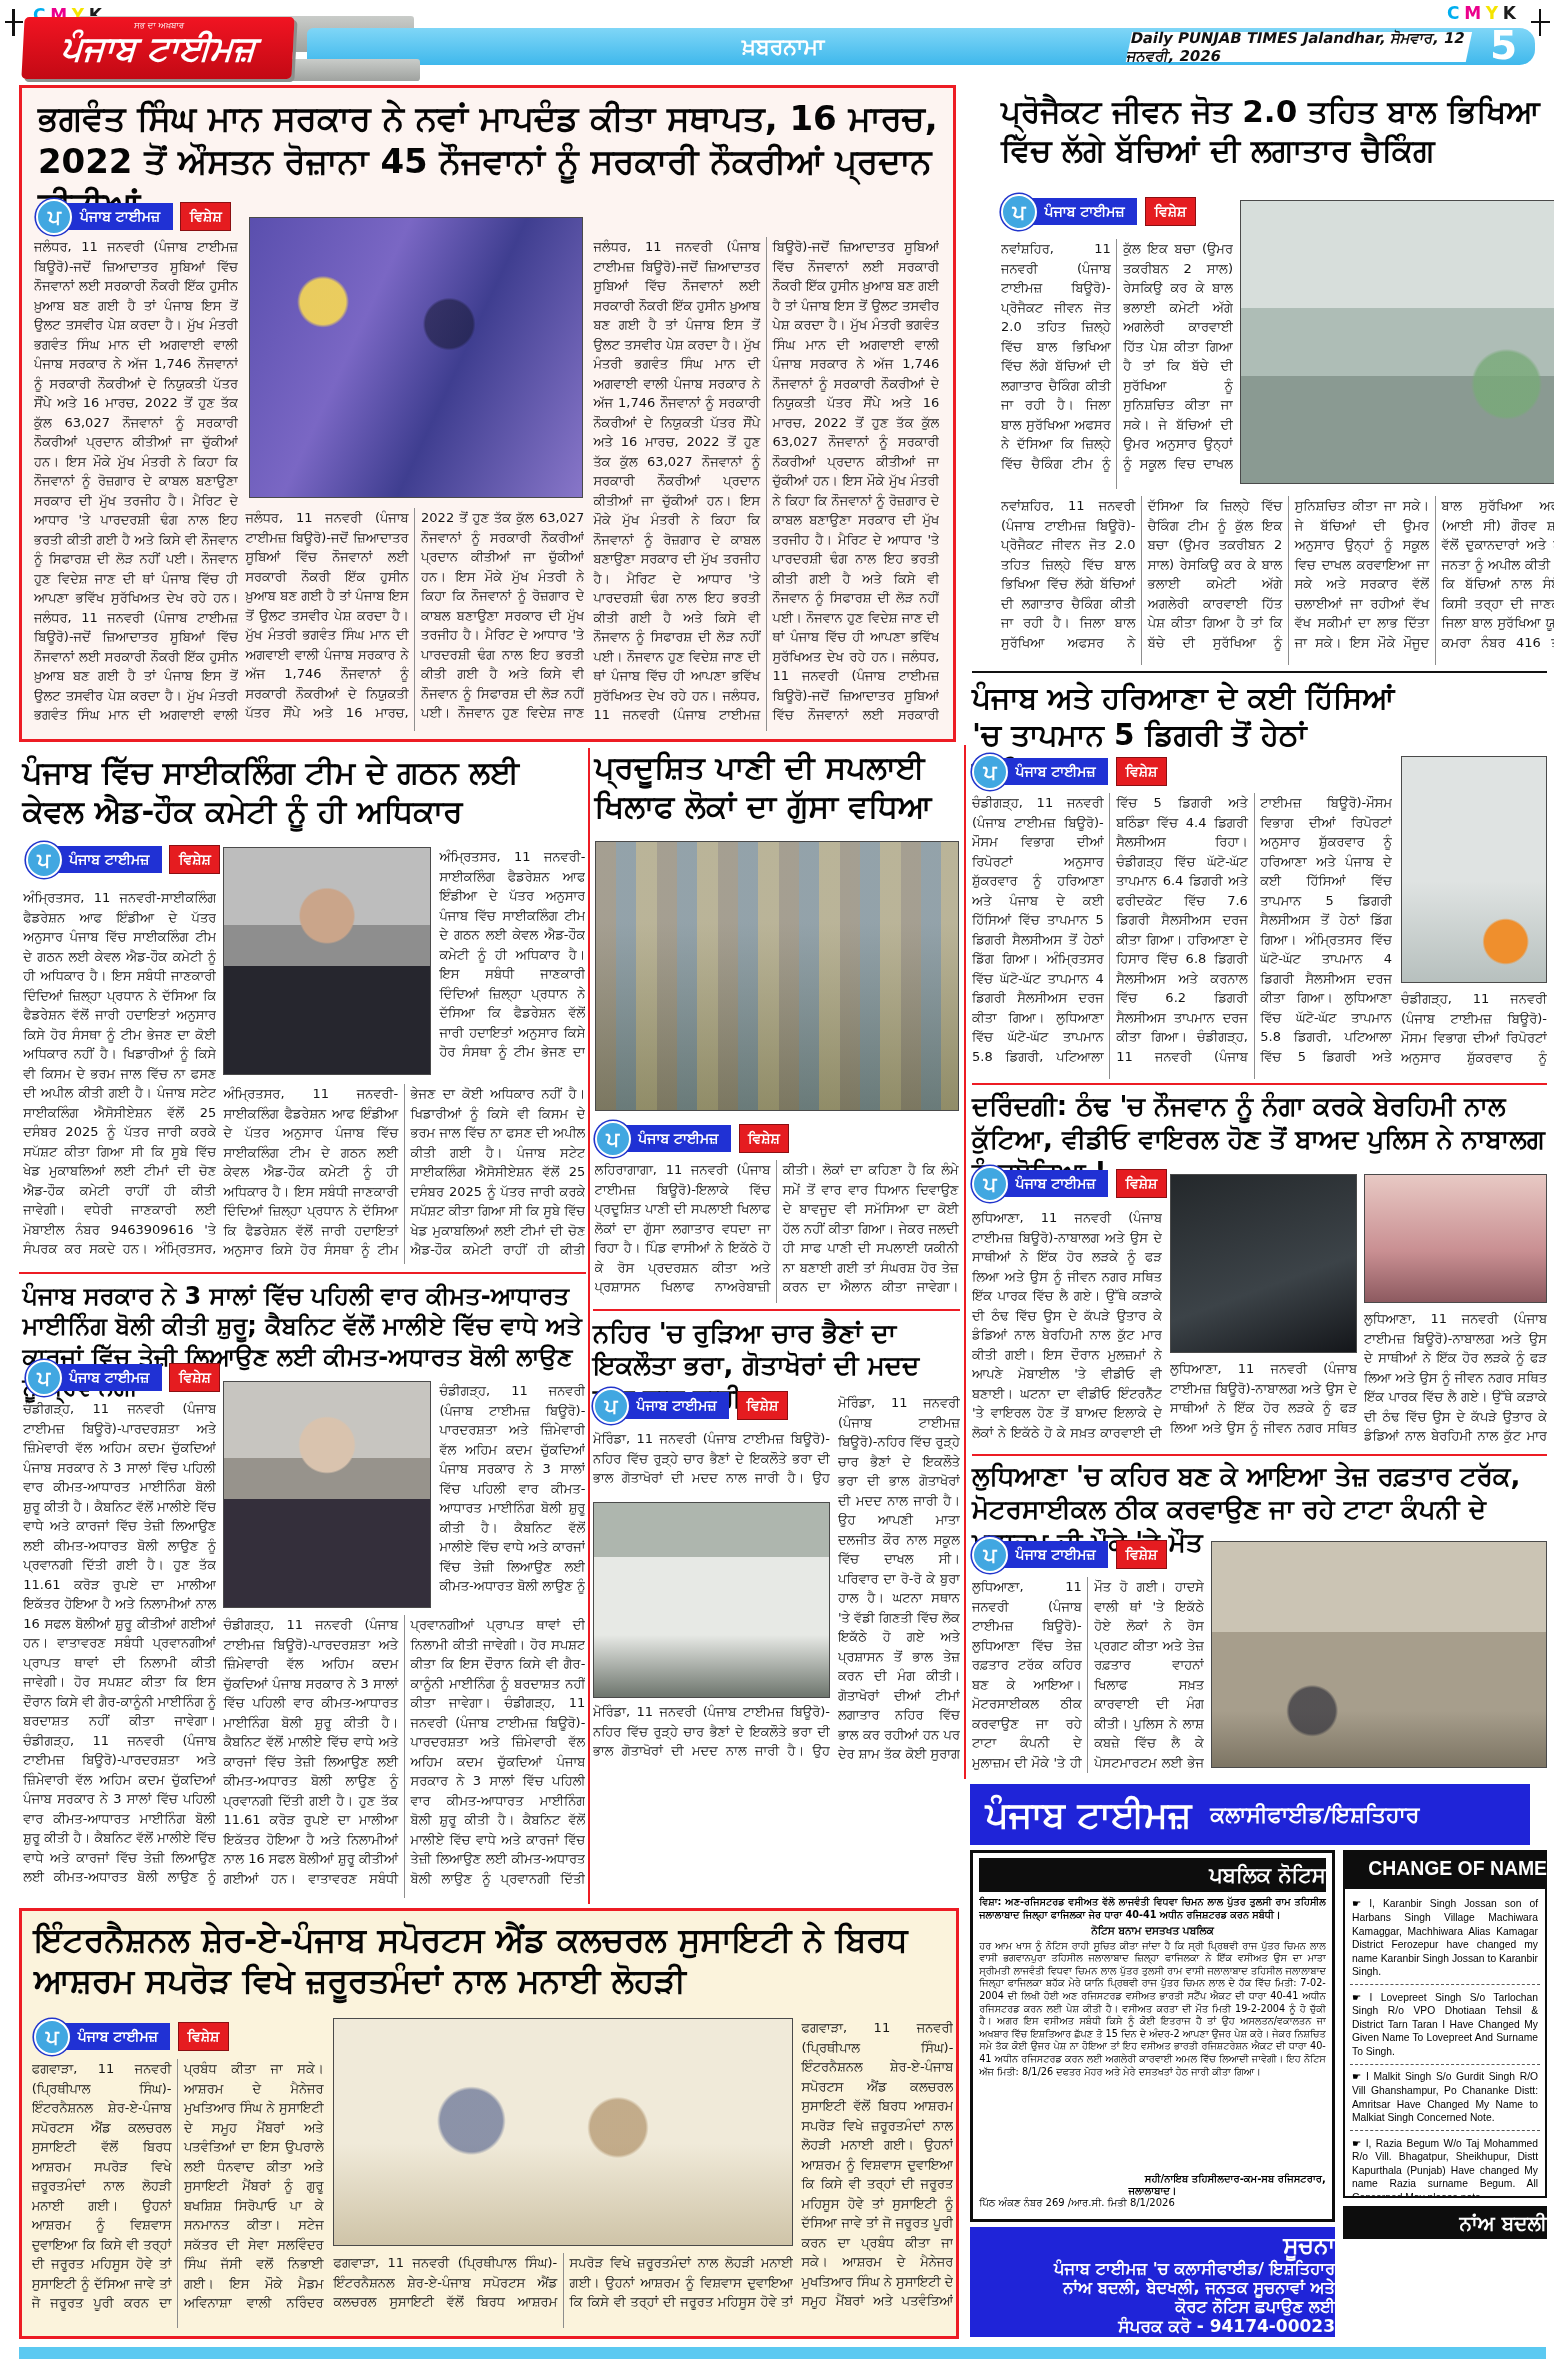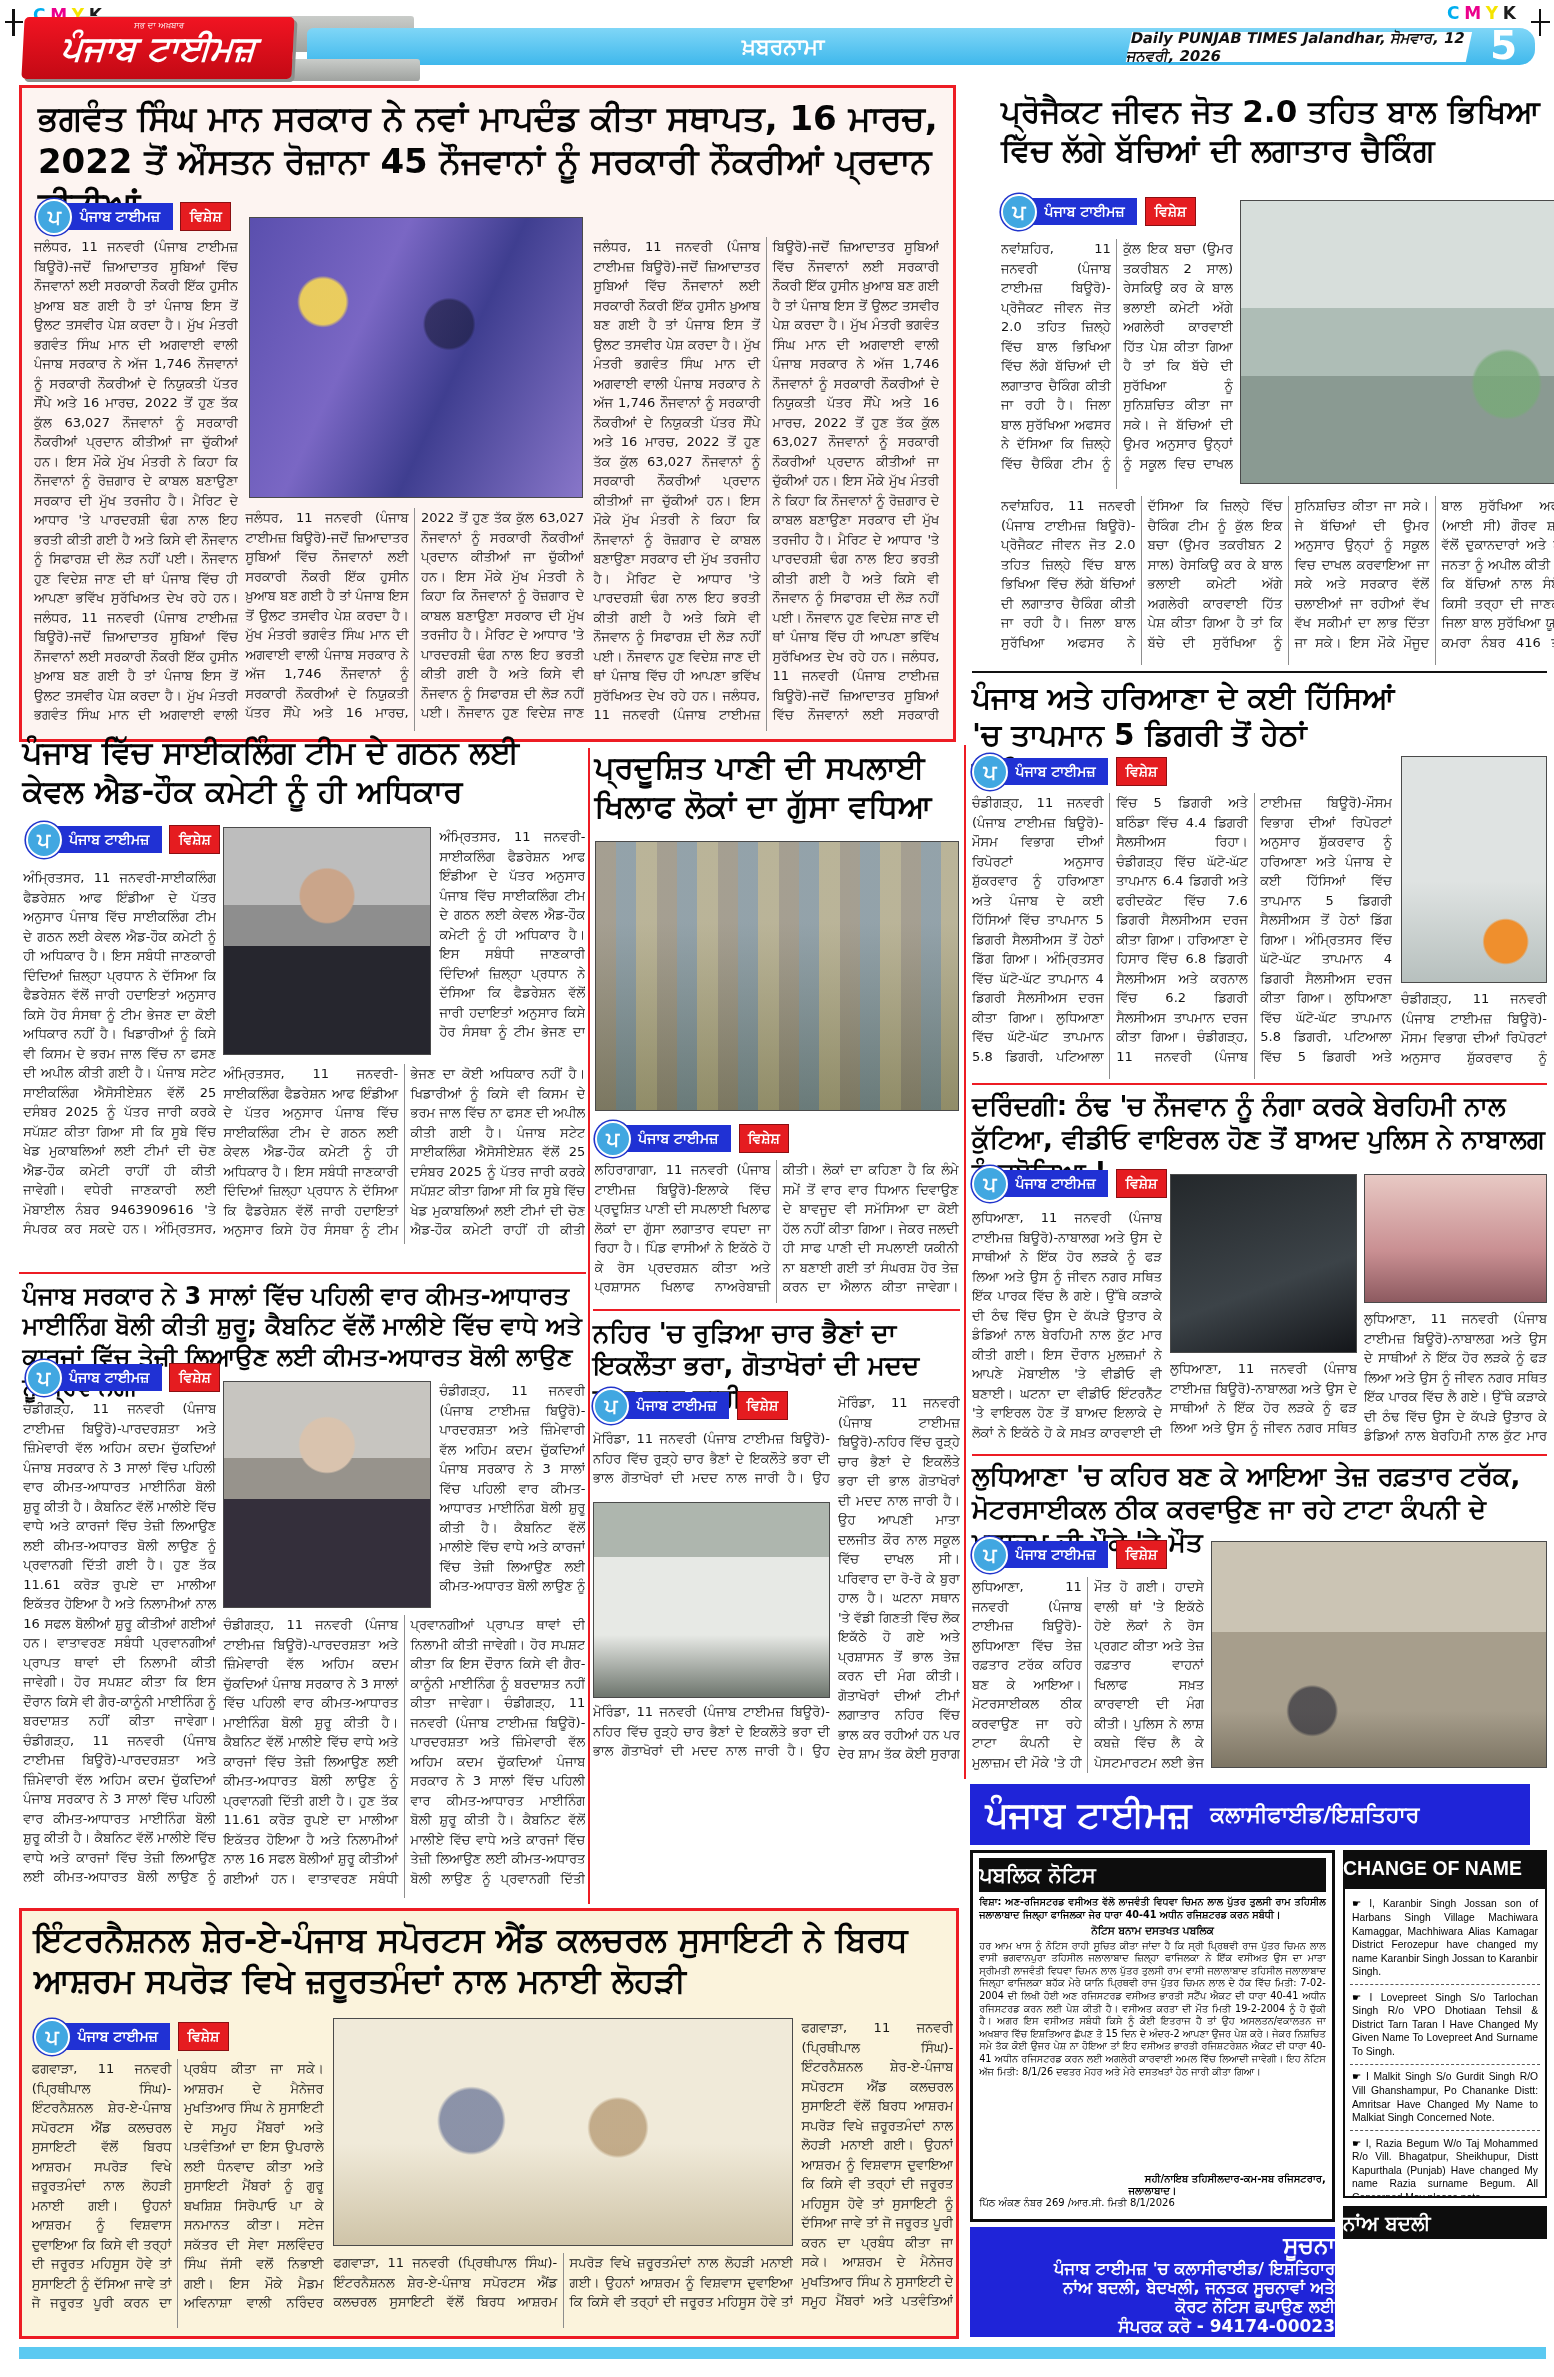--- a/index.html
+++ b/index.html
@@ -48,21 +48,21 @@
            rgba(150,120,60,.35) 40px 61px),linear-gradient(180deg,#cdd4ca 0 30%,#8d977f 100%);}
   .ph-dark{background:linear-gradient(160deg,#24282b,#3c4348 60%,#14161a);}
   .ph-pink{background:linear-gradient(180deg,#e8c9c4,#c98f92 60%,#8d5a60);}
   .ph-car{background:linear-gradient(180deg,#aeb6ae 0 28%,#e7e9e5 28% 68%,#6d756d 100%);}
   .ph-accident{background:radial-gradient(circle at 30% 75%,rgba(50,50,60,.7) 0 8%,transparent 9%),
            linear-gradient(180deg,#cbc4b4 0 40%,#a79e8c 40% 75%,#7d7564 100%);}
   .ph-room{background:radial-gradient(circle at 30% 45%,rgba(40,60,120,.5) 0 9%,transparent 10%),
            radial-gradient(circle at 62% 48%,rgba(150,110,60,.5) 0 9%,transparent 10%),
            linear-gradient(180deg,#f0ead9 0 55%,#cfc4a8 100%);}
   
-  .blkhead{background:#0d0d0d;color:#fff;font-weight:bold;text-align:center;display:flex;align-items:center;justify-content:flex-start;}
+  .blkhead{background:#0d0d0d;color:#fff;font-weight:bold;text-align:center;display:flex;align-items:center;justify-content:flex-end;}
   .noticebox{border:3.1px solid #0d0d0d;background:#fff;}
   .bluebox{background:#1f24d8;color:#fff;text-align:right;font-weight:bold;}
   .entry{border-bottom:0.8px dashed #555;padding:5.4px 1.6px;text-align:justify;}
   .crop{position:absolute;background:#111;}
 </style>
 </head>
 <body>
 
 <div class="page">
 
@@ -162,21 +162,21 @@
       <span class="circ">
           <span>ਪ</span>
         </span>
       <span class="paper">ਪੰਜਾਬ ਟਾਈਮਜ਼</span>
       <span class="tag">ਵਿਸ਼ੇਸ਼</span>
     </div>
     <div class="photo ph-accident" style="left:239px;top:84px;width:336px;height:227px;"></div>
     <div class="cols" style="left:0;top:120px;width:232px;height:196px;column-count:2;">ਲੁਧਿਆਣਾ, 11 ਜਨਵਰੀ (ਪੰਜਾਬ ਟਾਈਮਜ਼ ਬਿਊਰੋ)-ਲੁਧਿਆਣਾ ਵਿੱਚ ਤੇਜ਼ ਰਫ਼ਤਾਰ ਟਰੱਕ ਕਹਿਰ ਬਣ ਕੇ ਆਇਆ। ਮੋਟਰਸਾਈਕਲ ਠੀਕ ਕਰਵਾਉਣ ਜਾ ਰਹੇ ਟਾਟਾ ਕੰਪਨੀ ਦੇ ਮੁਲਾਜ਼ਮ ਦੀ ਮੌਕੇ 'ਤੇ ਹੀ ਮੌਤ ਹੋ ਗਈ। ਹਾਦਸੇ ਵਾਲੀ ਥਾਂ 'ਤੇ ਇਕੱਠੇ ਹੋਏ ਲੋਕਾਂ ਨੇ ਰੋਸ ਪ੍ਰਗਟ ਕੀਤਾ ਅਤੇ ਤੇਜ਼ ਰਫ਼ਤਾਰ ਵਾਹਨਾਂ ਖਿਲਾਫ ਸਖ਼ਤ ਕਾਰਵਾਈ ਦੀ ਮੰਗ ਕੀਤੀ। ਪੁਲਿਸ ਨੇ ਲਾਸ਼ ਕਬਜ਼ੇ ਵਿੱਚ ਲੈ ਕੇ ਪੋਸਟਮਾਰਟਮ ਲਈ ਭੇਜ ਦਿੱਤੀ ਹੈ ਅਤੇ ਟਰੱਕ ਡਰਾਈਵਰ ਖਿਲਾਫ ਮਾਮਲਾ ਦਰਜ ਕਰ ਲਿਆ ਹੈ। ਲੁਧਿਆਣਾ, 11 ਜਨਵਰੀ (ਪੰਜਾਬ ਟਾਈਮਜ਼ ਬਿਊਰੋ)-ਲੁਧਿਆਣਾ ਵਿੱਚ ਤੇਜ਼ ਰਫ਼ਤਾਰ ਟਰੱਕ ਕਹਿਰ ਬਣ ਕੇ ਆਇਆ। ਮੋਟਰਸਾਈਕਲ ਠੀਕ ਕਰਵਾਉਣ ਜਾ ਰਹੇ ਟਾਟਾ ਕੰਪਨੀ ਦੇ ਮੁਲਾਜ਼ਮ ਦੀ ਮੌਕੇ 'ਤੇ ਹੀ ਮੌਤ ਹੋ ਗਈ। ਹਾਦਸੇ ਵਾਲੀ ਥਾਂ 'ਤੇ ਇਕੱਠੇ ਹੋਏ ਲੋਕਾਂ ਨੇ ਰੋਸ ਪ੍ਰਗਟ ਕੀਤਾ ਅਤੇ ਤੇਜ਼ ਰਫ਼ਤਾਰ ਵਾਹਨਾਂ ਖਿਲਾਫ ਸਖ਼ਤ ਕਾਰਵਾਈ ਦੀ ਮੰਗ ਕੀਤੀ। ਪੁਲਿਸ ਨੇ ਲਾਸ਼ ਕਬਜ਼ੇ ਵਿੱਚ ਲੈ ਕੇ ਪੋਸਟਮਾਰਟਮ ਲਈ ਭੇਜ ਦਿੱਤੀ ਹੈ ਅਤੇ ਟਰੱਕ ਡਰਾਈਵਰ ਖਿਲਾਫ ਮਾਮਲਾ ਦਰਜ ਕਰ ਲਿਆ ਹੈ।</div>
   </section>
 
-  <section class="story" style="left:19.4px;top:728px;width:567px;height:522px;">
+  <section class="story" style="left:19.4px;top:748px;width:567px;height:522px;">
     <h2 class="hl" style="left:3.1px;top:4.7px;width:564px;font-size:31px;">ਪੰਜਾਬ ਵਿੱਚ ਸਾਈਕਲਿੰਗ ਟੀਮ ਦੇ ਗਠਨ ਲਈ ਕੇਵਲ ਐਡ-ਹੌਕ ਕਮੇਟੀ ਨੂੰ ਹੀ ਅਧਿਕਾਰ</h2>
     <div class="badge" style="left:6.2px;top:96px;">
       <span class="circ">
           <span>ਪ</span>
         </span>
       <span class="paper">ਪੰਜਾਬ ਟਾਈਮਜ਼</span>
       <span class="tag">ਵਿਸ਼ੇਸ਼</span>
     </div>
     <div class="photo ph-portrait1" style="left:204px;top:99px;width:208px;height:228px;"></div>
     <div class="cols" style="left:3.9px;top:140px;width:193px;height:376px;column-count:1;">ਅੰਮ੍ਰਿਤਸਰ, 11 ਜਨਵਰੀ-ਸਾਈਕਲਿੰਗ ਫੈਡਰੇਸ਼ਨ ਆਫ ਇੰਡੀਆ ਦੇ ਪੱਤਰ ਅਨੁਸਾਰ ਪੰਜਾਬ ਵਿੱਚ ਸਾਈਕਲਿੰਗ ਟੀਮ ਦੇ ਗਠਨ ਲਈ ਕੇਵਲ ਐਡ-ਹੌਕ ਕਮੇਟੀ ਨੂੰ ਹੀ ਅਧਿਕਾਰ ਹੈ। ਇਸ ਸਬੰਧੀ ਜਾਣਕਾਰੀ ਦਿੰਦਿਆਂ ਜ਼ਿਲ੍ਹਾ ਪ੍ਰਧਾਨ ਨੇ ਦੱਸਿਆ ਕਿ ਫੈਡਰੇਸ਼ਨ ਵੱਲੋਂ ਜਾਰੀ ਹਦਾਇਤਾਂ ਅਨੁਸਾਰ ਕਿਸੇ ਹੋਰ ਸੰਸਥਾ ਨੂੰ ਟੀਮ ਭੇਜਣ ਦਾ ਕੋਈ ਅਧਿਕਾਰ ਨਹੀਂ ਹੈ। ਖਿਡਾਰੀਆਂ ਨੂੰ ਕਿਸੇ ਵੀ ਕਿਸਮ ਦੇ ਭਰਮ ਜਾਲ ਵਿੱਚ ਨਾ ਫਸਣ ਦੀ ਅਪੀਲ ਕੀਤੀ ਗਈ ਹੈ। ਪੰਜਾਬ ਸਟੇਟ ਸਾਈਕਲਿੰਗ ਐਸੋਸੀਏਸ਼ਨ ਵੱਲੋਂ 25 ਦਸੰਬਰ 2025 ਨੂੰ ਪੱਤਰ ਜਾਰੀ ਕਰਕੇ ਸਪੱਸ਼ਟ ਕੀਤਾ ਗਿਆ ਸੀ ਕਿ ਸੂਬੇ ਵਿੱਚ ਖੇਡ ਮੁਕਾਬਲਿਆਂ ਲਈ ਟੀਮਾਂ ਦੀ ਚੋਣ ਐਡ-ਹੌਕ ਕਮੇਟੀ ਰਾਹੀਂ ਹੀ ਕੀਤੀ ਜਾਵੇਗੀ। ਵਧੇਰੀ ਜਾਣਕਾਰੀ ਲਈ ਮੋਬਾਈਲ ਨੰਬਰ 9463909616 'ਤੇ ਸੰਪਰਕ ਕਰ ਸਕਦੇ ਹਨ। ਅੰਮ੍ਰਿਤਸਰ, 11 ਜਨਵਰੀ-ਸਾਈਕਲਿੰਗ ਫੈਡਰੇਸ਼ਨ ਆਫ ਇੰਡੀਆ ਦੇ ਪੱਤਰ ਅਨੁਸਾਰ ਪੰਜਾਬ ਵਿੱਚ ਸਾਈਕਲਿੰਗ ਟੀਮ ਦੇ ਗਠਨ ਲਈ ਕੇਵਲ ਐਡ-ਹੌਕ ਕਮੇਟੀ ਨੂੰ ਹੀ ਅਧਿਕਾਰ ਹੈ। ਇਸ ਸਬੰਧੀ ਜਾਣਕਾਰੀ ਦਿੰਦਿਆਂ ਜ਼ਿਲ੍ਹਾ ਪ੍ਰਧਾਨ ਨੇ ਦੱਸਿਆ ਕਿ ਫੈਡਰੇਸ਼ਨ ਵੱਲੋਂ ਜਾਰੀ ਹਦਾਇਤਾਂ ਅਨੁਸਾਰ ਕਿਸੇ ਹੋਰ ਸੰਸਥਾ ਨੂੰ ਟੀਮ ਭੇਜਣ ਦਾ ਕੋਈ ਅਧਿਕਾਰ ਨਹੀਂ ਹੈ। ਖਿਡਾਰੀਆਂ ਨੂੰ ਕਿਸੇ ਵੀ ਕਿਸਮ ਦੇ ਭਰਮ ਜਾਲ ਵਿੱਚ ਨਾ ਫਸਣ ਦੀ ਅਪੀਲ ਕੀਤੀ ਗਈ ਹੈ। ਪੰਜਾਬ ਸਟੇਟ ਸਾਈਕਲਿੰਗ ਐਸੋਸੀਏਸ਼ਨ ਵੱਲੋਂ 25 ਦਸੰਬਰ 2025 ਨੂੰ ਪੱਤਰ ਜਾਰੀ ਕਰਕੇ ਸਪੱਸ਼ਟ ਕੀਤਾ ਗਿਆ ਸੀ ਕਿ ਸੂਬੇ ਵਿੱਚ ਖੇਡ ਮੁਕਾਬਲਿਆਂ ਲਈ ਟੀਮਾਂ ਦੀ ਚੋਣ ਐਡ-ਹੌਕ ਕਮੇਟੀ ਰਾਹੀਂ ਹੀ ਕੀਤੀ ਜਾਵੇਗੀ। ਵਧੇਰੀ ਜਾਣਕਾਰੀ ਲਈ ਮੋਬਾਈਲ ਨੰਬਰ 9463909616 'ਤੇ ਸੰਪਰਕ ਕਰ ਸਕਦੇ ਹਨ।</div>

